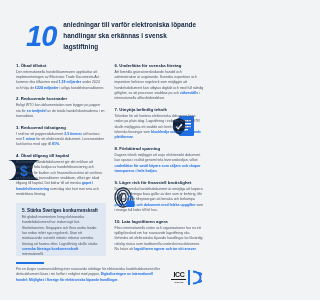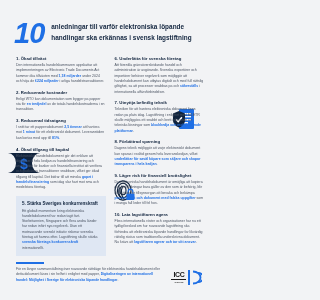--- a/index.html
+++ b/index.html
@@ -12,21 +12,21 @@
   .page{
     position:relative;
     width:214px;height:300px;
     background:#f2f3f5;
     box-sizing:border-box;
   }
 
   
   .header{
     display:flex;align-items:center;
-    padding:20px 14px 10px 14px;
+    padding:20px 14px 10px 26px;
     gap:7px;
   }
   .bignum{
     font-size:29px;font-weight:bold;font-style:italic;
     color:#1f6fe5;line-height:0.9;letter-spacing:-1px;
     flex:0 0 auto;
   }
   .headline{
     font-size:6.4px;font-weight:bold;color:#10233d;
     line-height:1.7;letter-spacing:0.05px;

